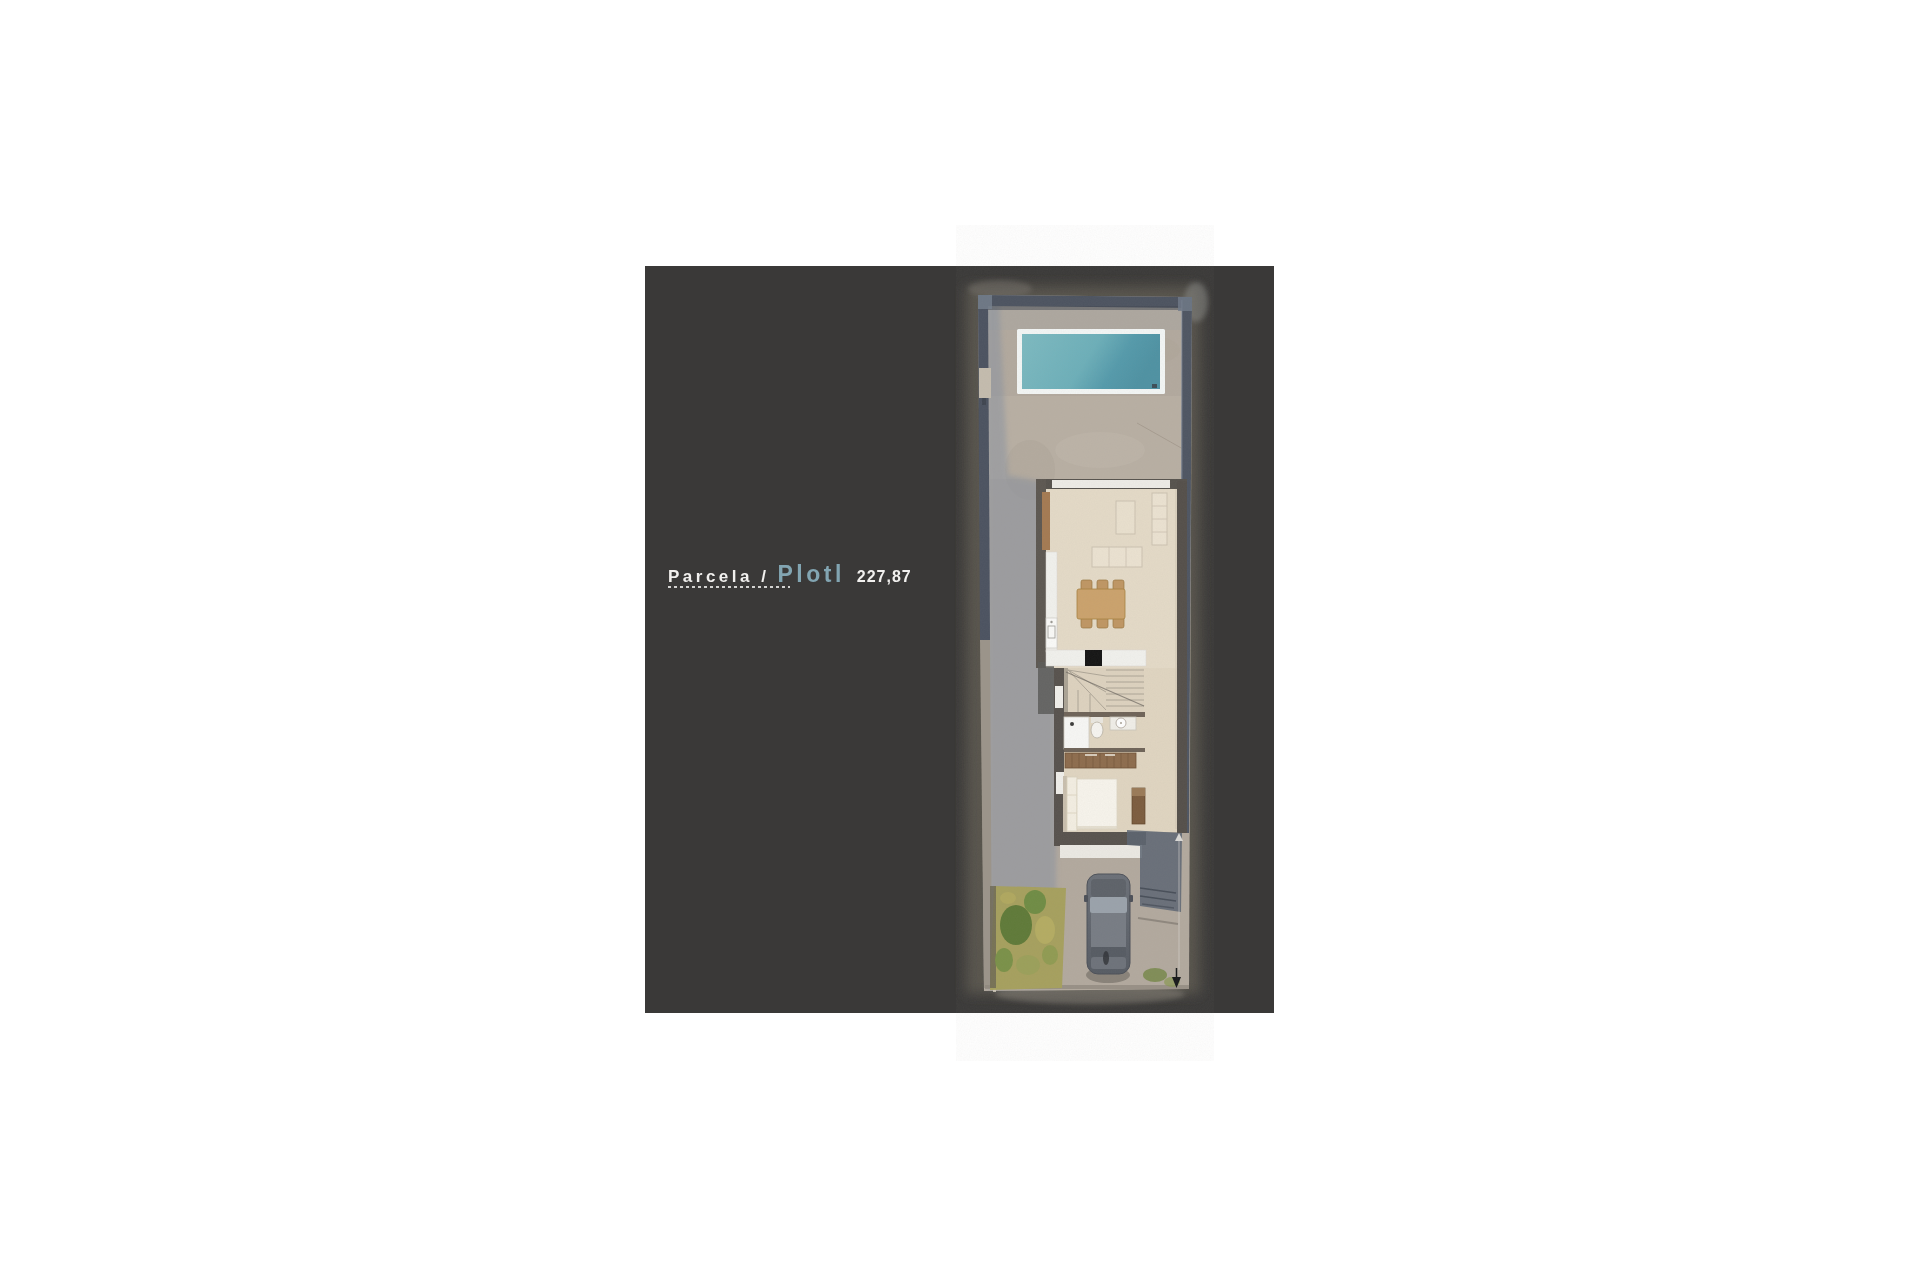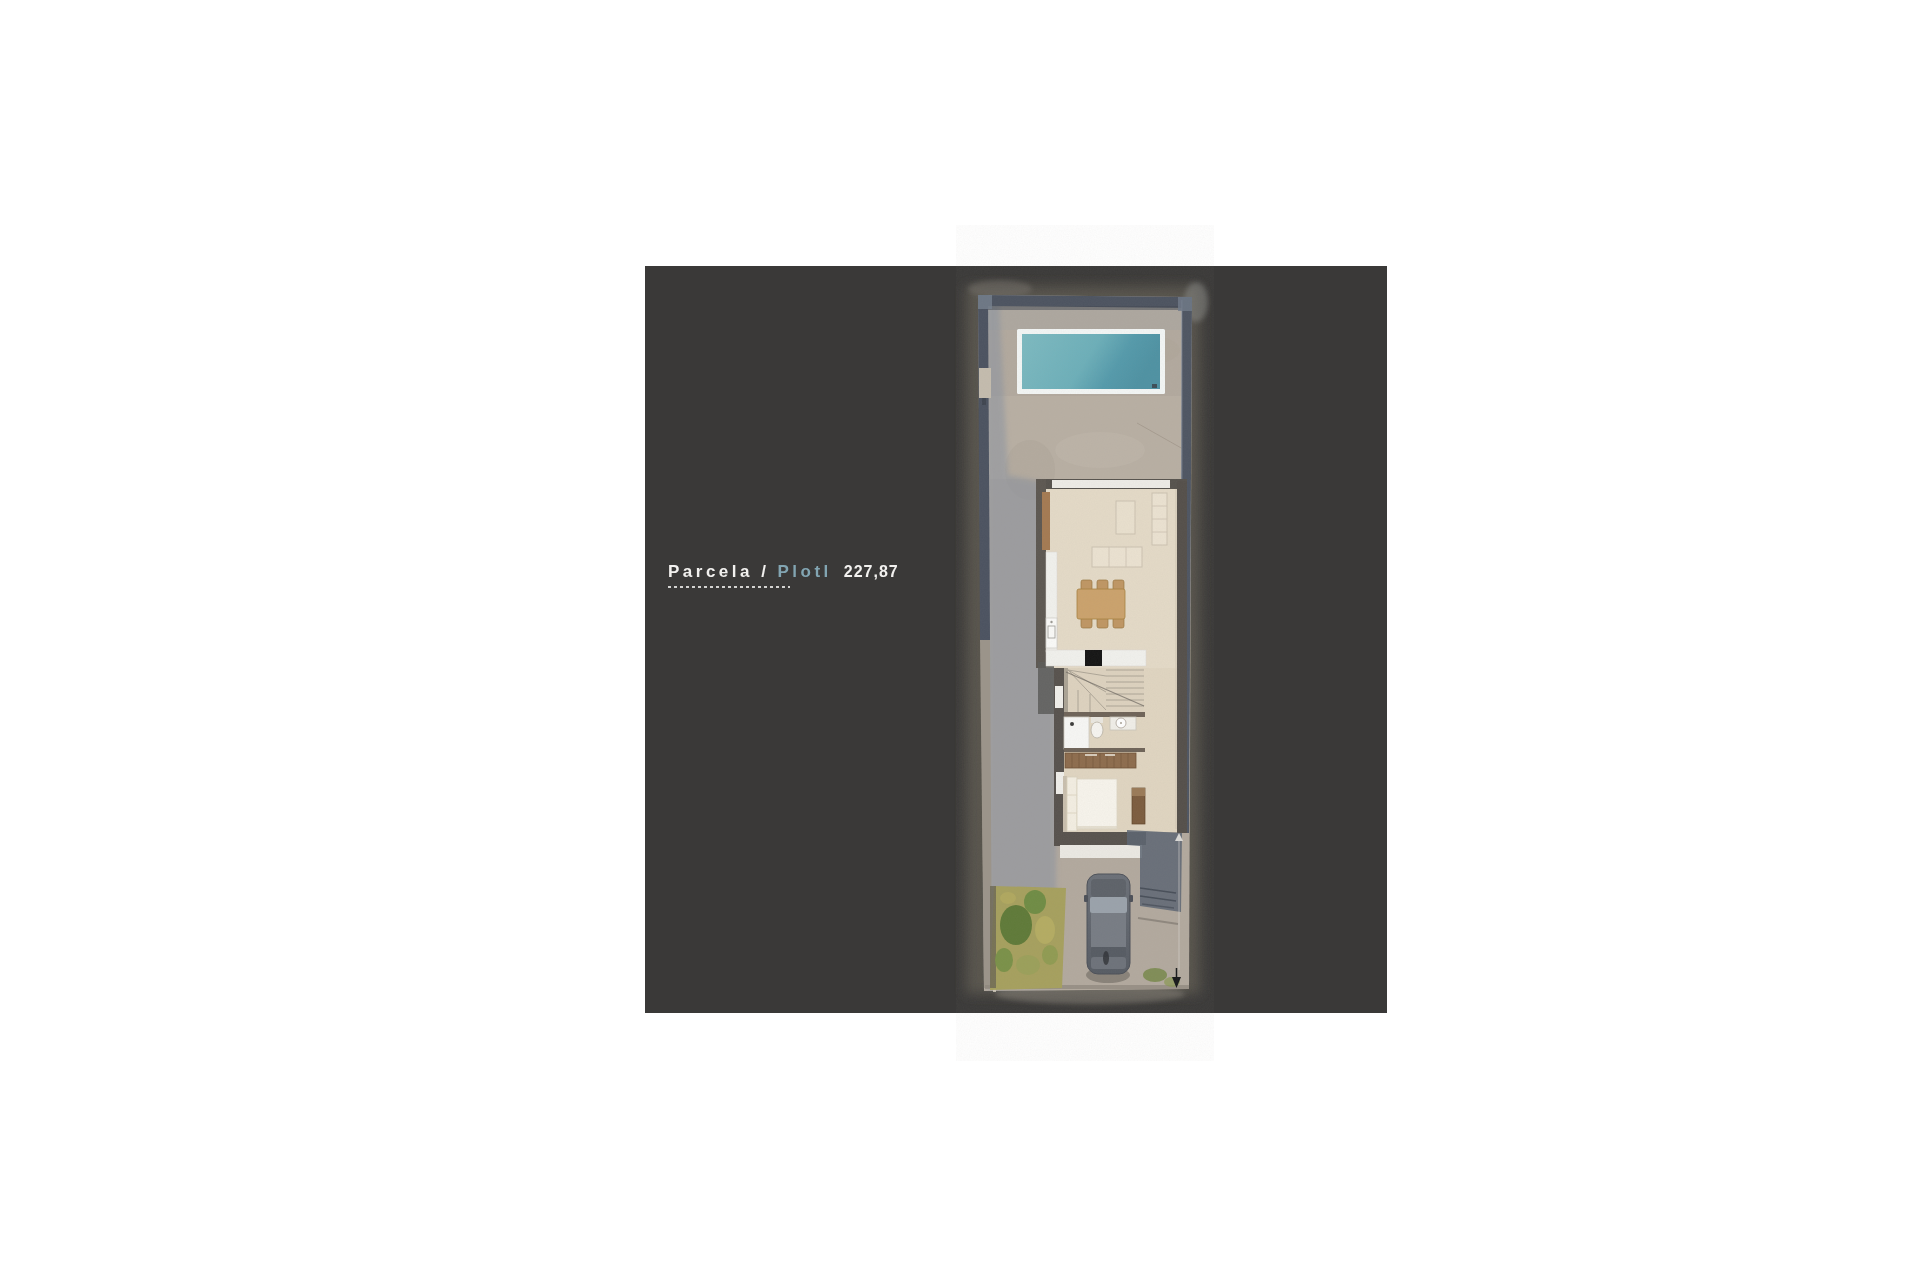--- a/index.html
+++ b/index.html
@@ -4,34 +4,35 @@
 <style>
   html,body{margin:0;padding:0;}
   body{
     width:1920px;height:1280px;
     background:var(--page-bg,#ffffff);
     font-family:"Liberation Sans", sans-serif;
     overflow:hidden;position:relative;
   }
   .stage{position:absolute;inset:0;}
   .panel{
-    position:absolute;left:645px;top:266px;width:742px;height:747px;
+    position:absolute;left:645px;top:266px;width:602px;height:747px;
     background:var(--panel-bg,#3a3938);
+    padding-left:27px;
   }
   .title-block{
     position:absolute;left:23px;top:297px;
     display:flex;align-items:baseline;white-space:nowrap;
   }
   .title-primary{
     color:var(--text,#f2f1ef);
     font-size:17px;line-height:1;font-weight:bold;letter-spacing:3.5px;
   }
   .title-secondary{
     color:var(--accent,#82a5b2);
-    font-size:17px;line-height:1;font-weight:bold;letter-spacing:3.5px;
+    font-size:23px;line-height:1;font-weight:bold;letter-spacing:3.5px;
     margin-left:8px;
   }
   .title-value{
     color:var(--text,#f2f1ef);
     font-size:16px;line-height:1;font-weight:600;letter-spacing:1px;
     margin-left:12px;
   }
   .dotted-line{
     position:absolute;left:23px;top:320px;width:122px;height:2px;
     background:repeating-linear-gradient(90deg,#e4e4e2 0 3px,transparent 3px 6px);

